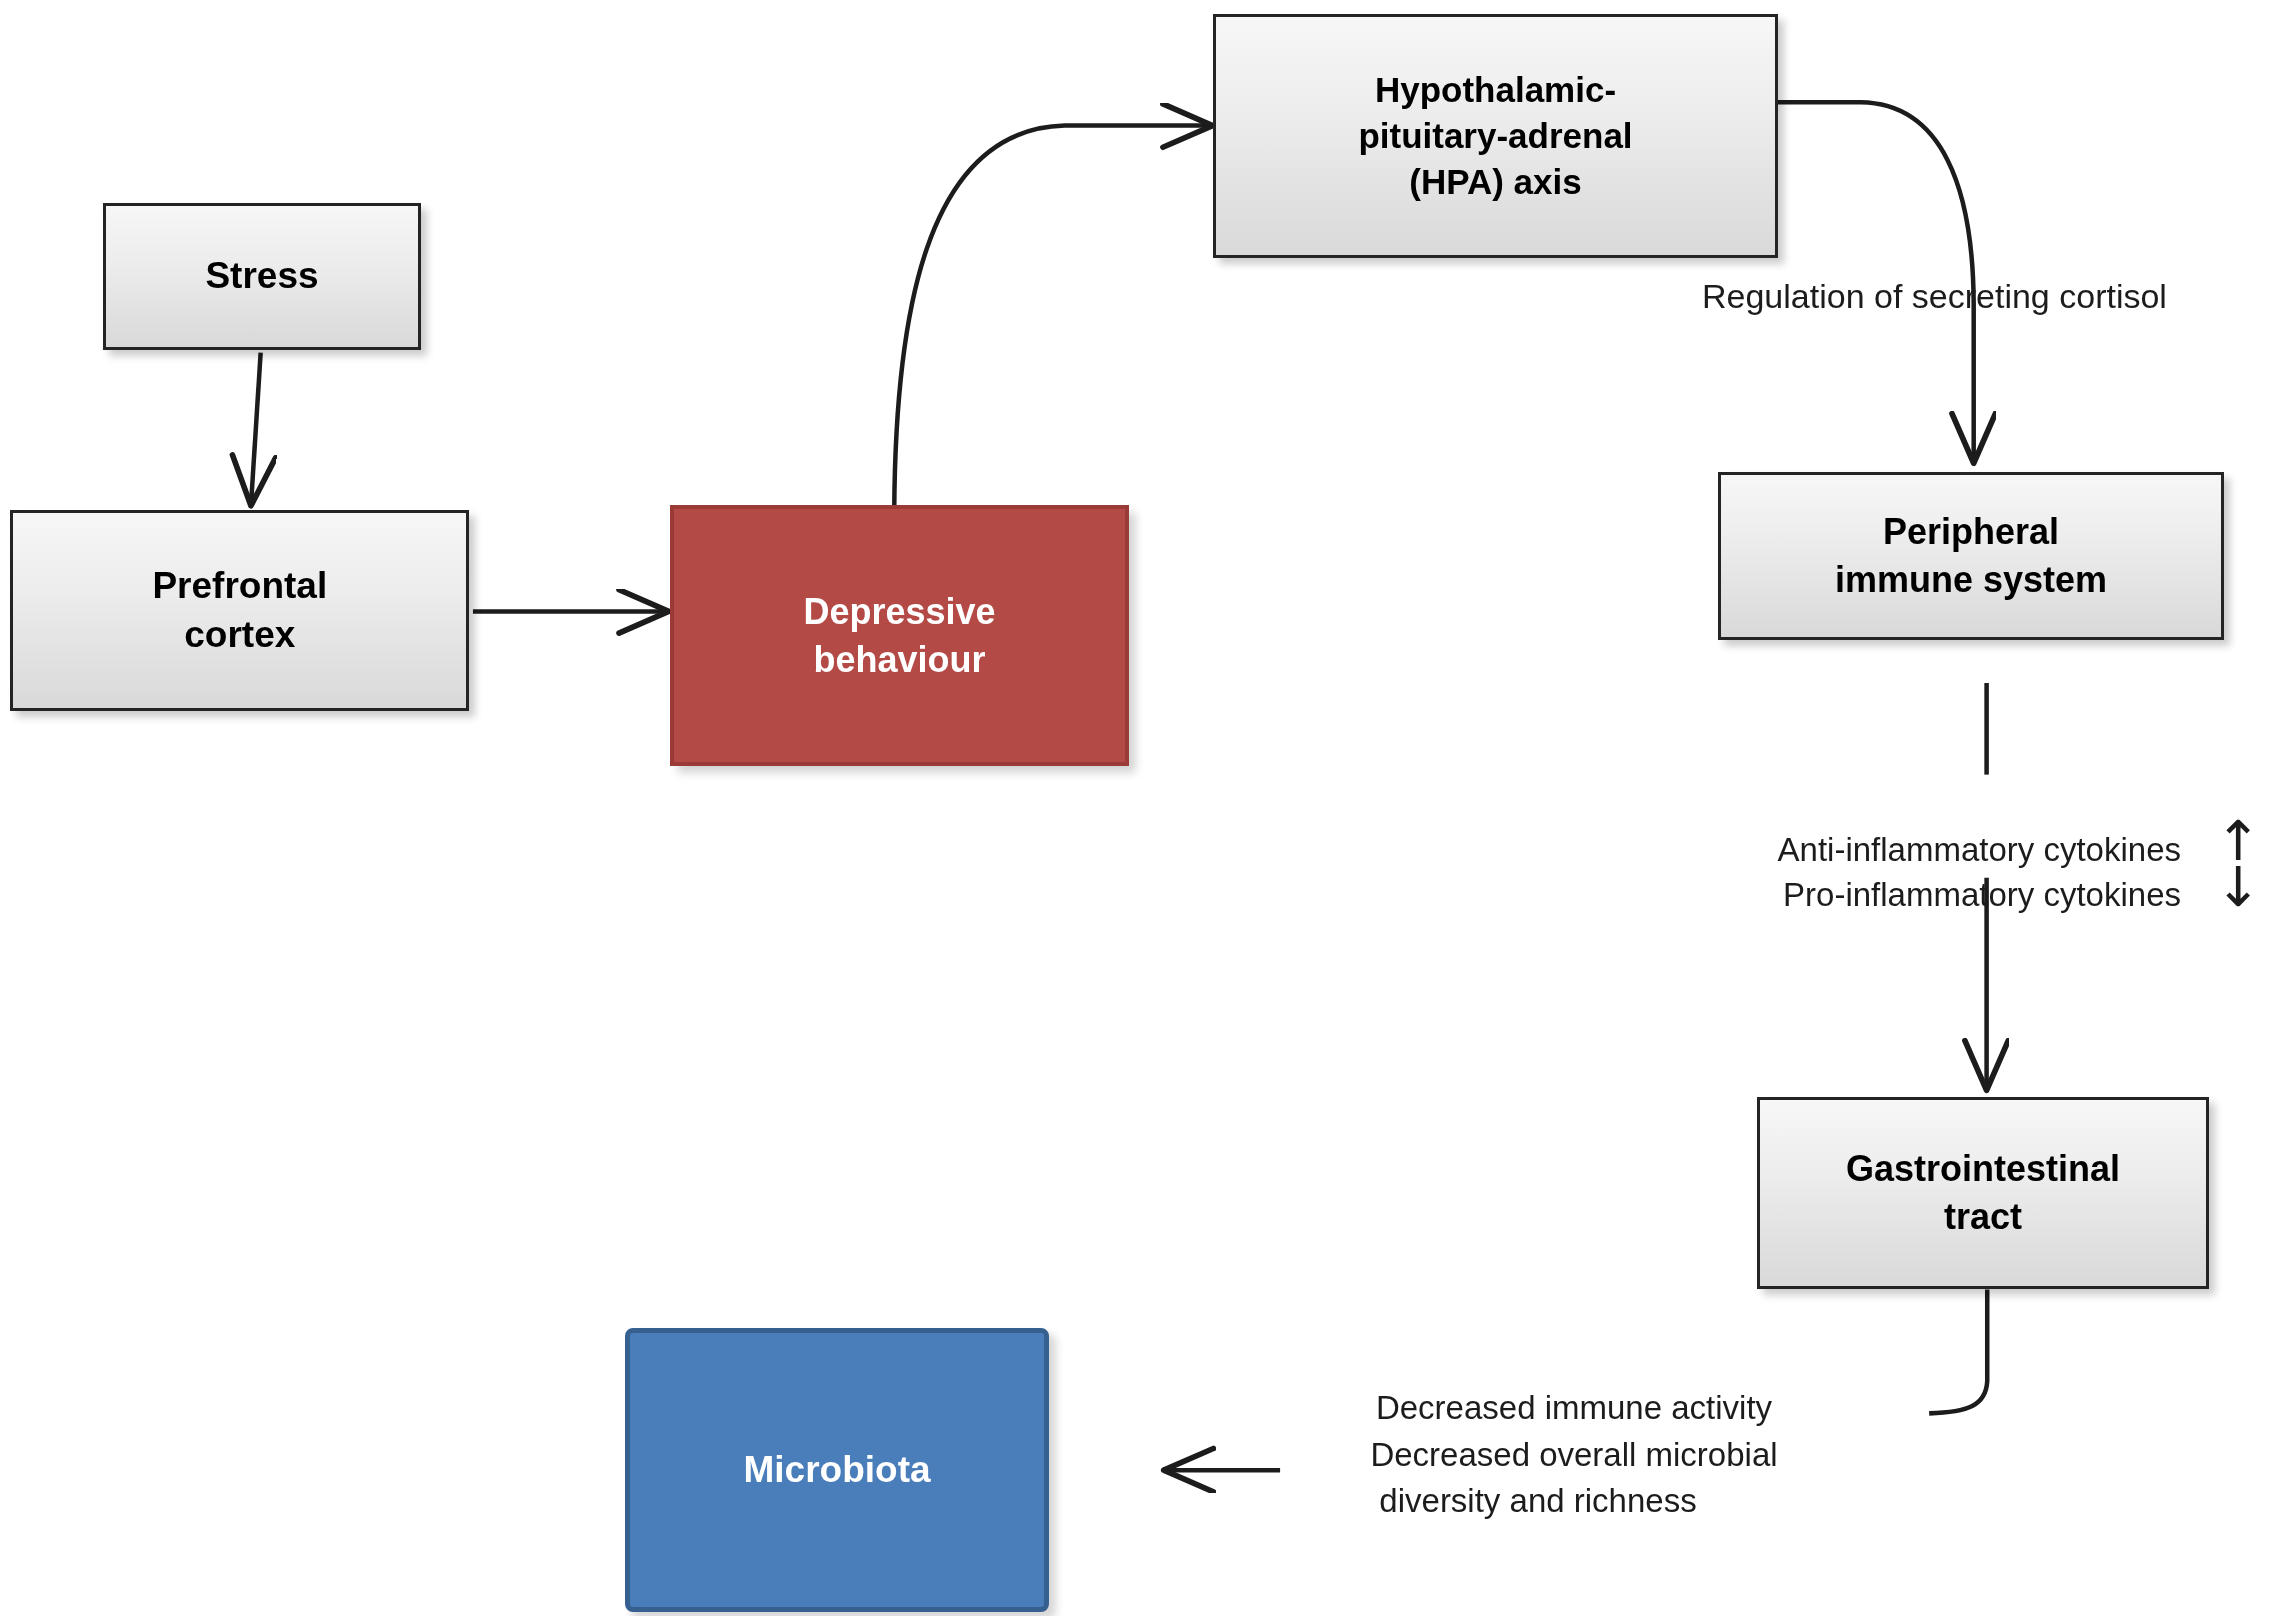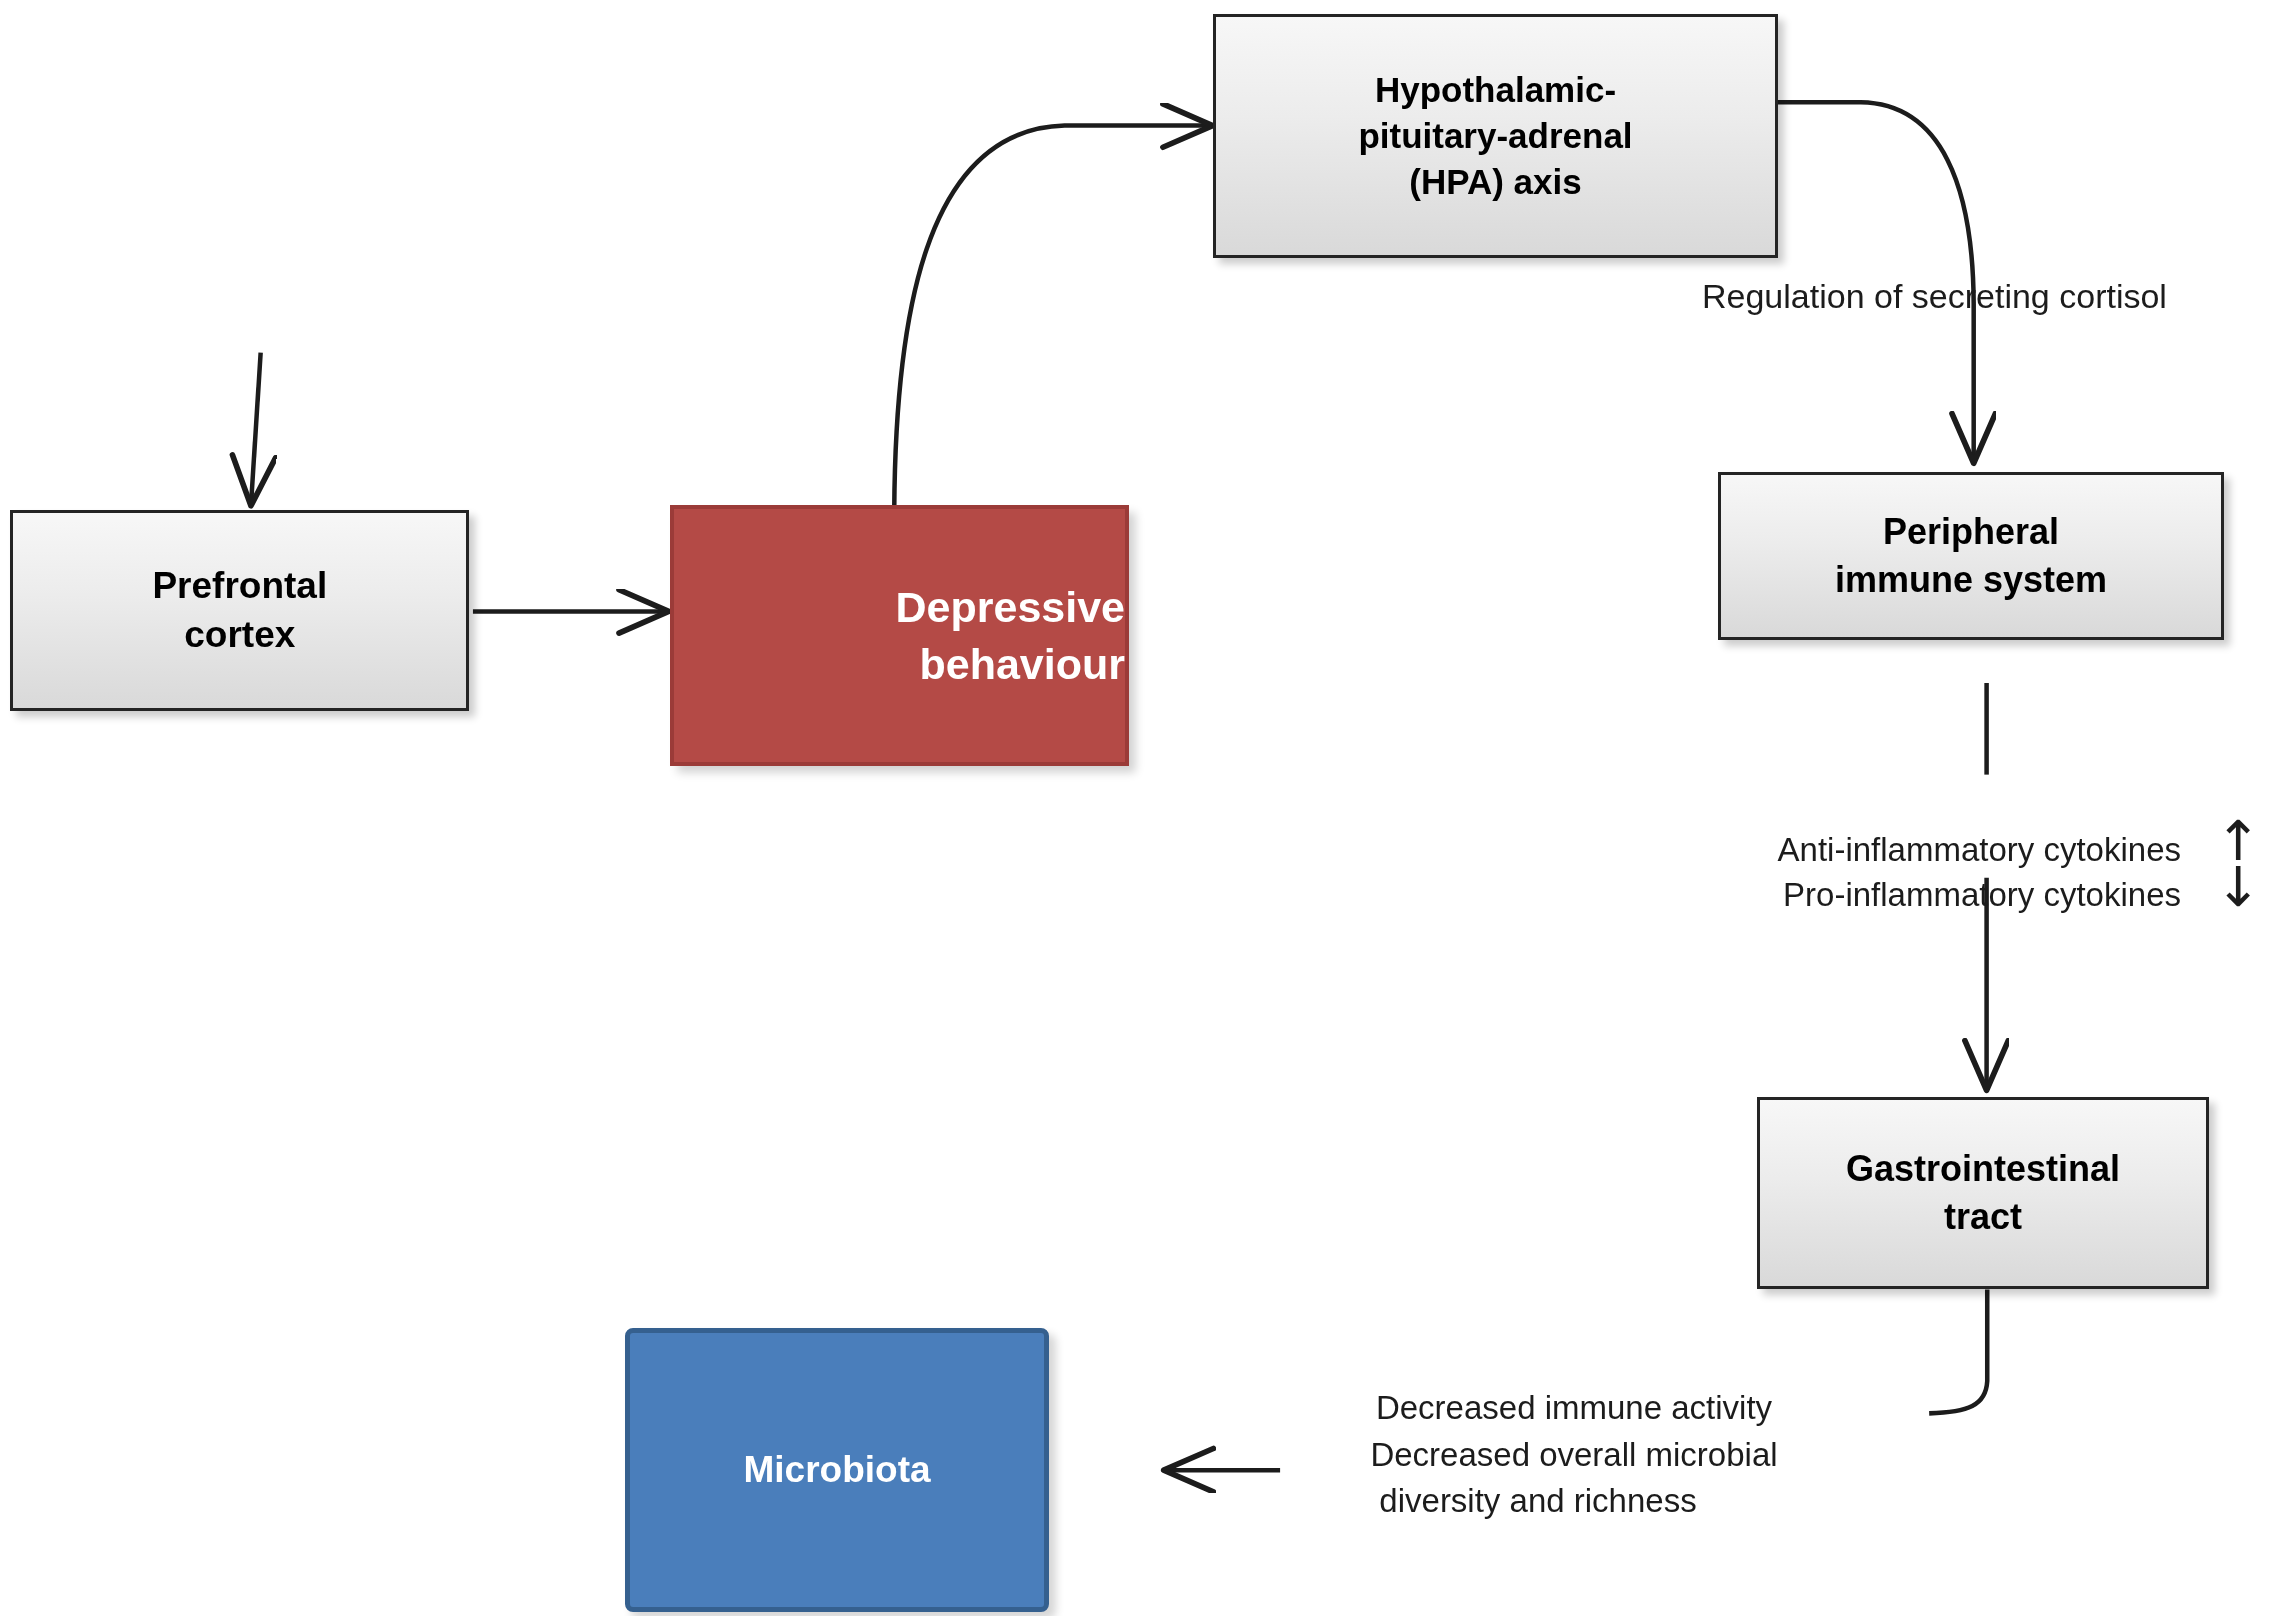--- a/index.html
+++ b/index.html
@@ -110,27 +110,30 @@
 
     <g>
       <path d="M 3080,1998 L 3080,2140 C 3078,2178 3050,2188 2990,2190" fill="none" stroke="#1c1c1c" stroke-width="7"></path>
     </g>
 
     <g>
       <path d="M 1984,2278 L 1805,2278" fill="none" stroke="#1c1c1c" stroke-width="7" marker-end="url(#ah)"></path>
     </g>
   </svg>
 
+  <div class="node grey" style="left:103px; top:203px; width:318px; height:147px; font-size:37px;">
+    <div class="inner">Stress</div>
+  </div>
 
   <div class="node grey" style="left:10.3px; top:510px; width:459px; height:201px; font-size:37px; flex-direction:column;">
     <div>Prefrontal</div>
     <div>cortex</div>
   </div>
 
-  <div class="node red" style="left:670px; top:505px; width:459px; height:261px; font-size:43px; flex-direction:column;align-items:flex-end;">
+  <div class="node red" style="left:670px; top:505px; width:459px; height:261px; font-size:36px; flex-direction:column;">
     <div>Depressive</div>
     <div>behaviour</div>
   </div>
 
   <div class="node grey" style="left:1213px; top:14px; width:565px; height:244px; font-size:35px; flex-direction:column;">
     <div>Hypothalamic-</div>
     <div>pituitary-adrenal</div>
     <div>(HPA) axis</div>
   </div>
 

